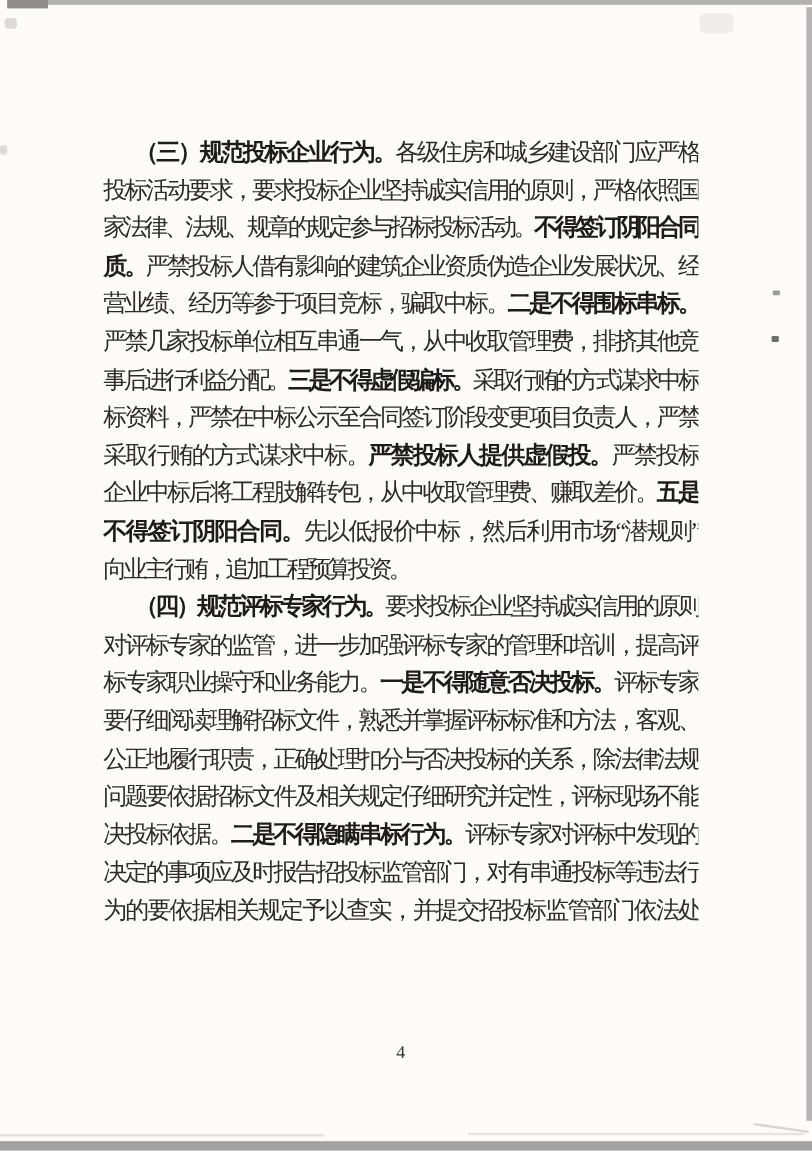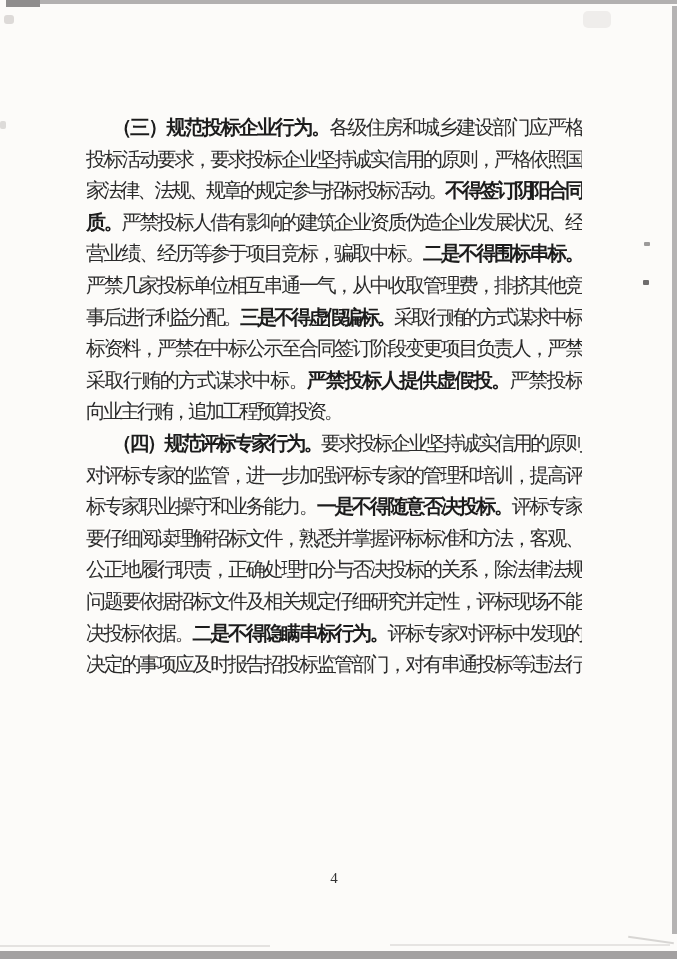--- a/index.html
+++ b/index.html
@@ -82,24 +82,27 @@
 <div class="doc-text">
     <div class="line indent"><span class="seg bold">（三）规范投标企业行为。</span><span class="seg">各级住房和城乡建设部门应严格</span></div>
     <div class="line"><span class="seg">投标活动要求，要求投标企业坚持诚实信用的原则，严格依照国</span></div>
     <div class="line"><span class="seg">家法律、法规、规章的规定参与招标投标活动。</span><span class="seg bold">不得签订阴阳合同</span></div>
     <div class="line"><span class="seg bold">质。</span><span class="seg">严禁投标人借有影响的建筑企业资质伪造企业发展状况、经</span></div>
     <div class="line"><span class="seg">营业绩、经历等参于项目竞标，骗取中标。</span><span class="seg bold">二是不得围标串标。</span></div>
     <div class="line"><span class="seg">严禁几家投标单位相互串通一气，从中收取管理费，排挤其他竞标，</span></div>
     <div class="line"><span class="seg">事后进行利益分配。</span><span class="seg bold">三是不得虚假骗标。</span><span class="seg">采取行贿的方式谋求中标</span></div>
     <div class="line"><span class="seg">标资料，严禁在中标公示至合同签订阶段变更项目负责人，严禁</span></div>
     <div class="line"><span class="seg">采取行贿的方式谋求中标。</span><span class="seg bold">严禁投标人提供虚假投。</span><span class="seg">严禁投标</span></div>
+    <div class="line"><span class="seg">企业中标后将工程肢解转包，从中收取管理费、赚取差价。</span><span class="seg bold">五是</span></div>
+    <div class="line"><span class="seg bold">不得签订阴阳合同。</span><span class="seg">先以低报价中标，然后利用市场“潜规则”</span></div>
     <div class="line para-end"><span class="seg">向业主行贿，追加工程预算投资。</span></div>
     <div class="line indent"><span class="seg bold">（四）规范评标专家行为。</span><span class="seg">要求投标企业坚持诚实信用的原则</span></div>
     <div class="line"><span class="seg">对评标专家的监管，进一步加强评标专家的管理和培训，提高评</span></div>
     <div class="line"><span class="seg">标专家职业操守和业务能力。</span><span class="seg bold">一是不得随意否决投标。</span><span class="seg">评标专家</span></div>
     <div class="line"><span class="seg">要仔细阅读理解招标文件，熟悉并掌握评标标准和方法，客观、</span></div>
     <div class="line"><span class="seg">公正地履行职责，正确处理扣分与否决投标的关系，除法律法规</span></div>
     <div class="line"><span class="seg">问题要依据招标文件及相关规定仔细研究并定性，评标现场不能</span></div>
     <div class="line"><span class="seg">决投标依据。</span><span class="seg bold">二是不得隐瞒串标行为。</span><span class="seg">评标专家对评标中发现的</span></div>
     <div class="line"><span class="seg">决定的事项应及时报告招投标监管部门，对有串通投标等违法行</span></div>
+    <div class="line"><span class="seg">为的要依据相关规定予以查实，并提交招投标监管部门依法处</span></div>
   </div>
 
 <div class="page-num">4</div>
 
 </body></html>

